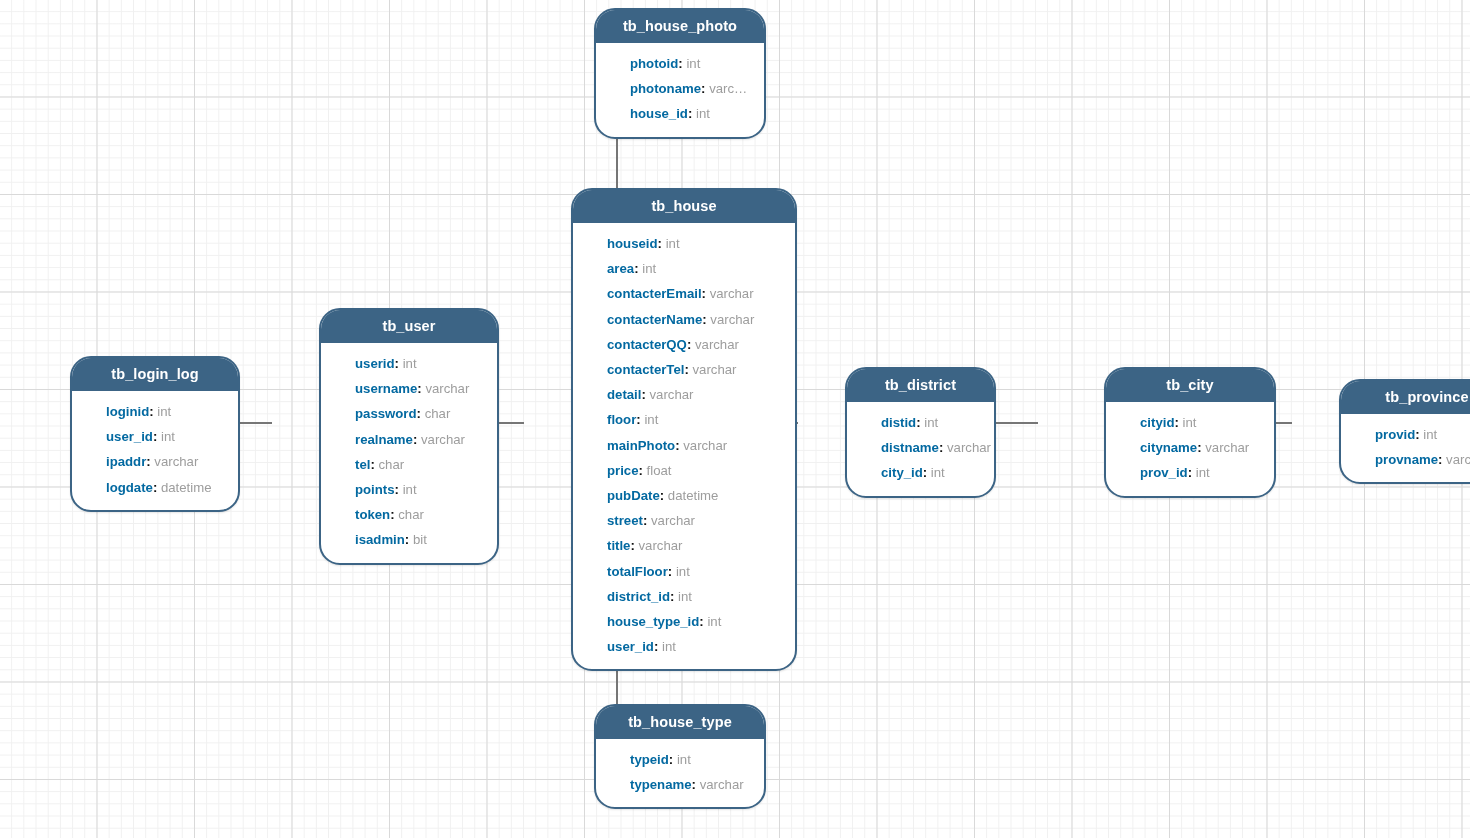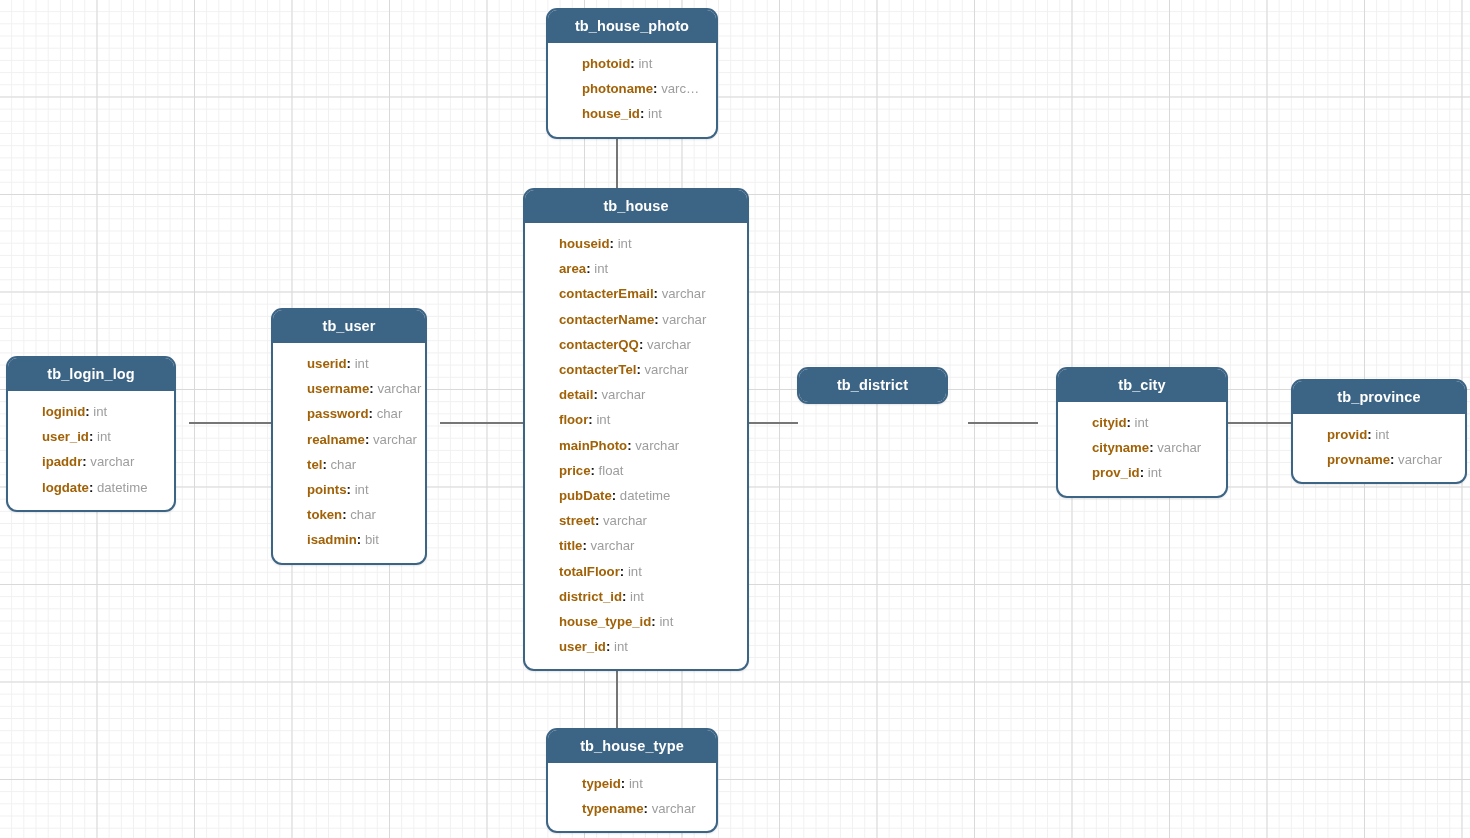--- a/index.html
+++ b/index.html
@@ -38,23 +38,24 @@
   }
   .edge.h { height: 2px; }
   .edge.v { width: 2px; }
 
   
   .entity {
     position: absolute;
     z-index: 5;
     background: #ffffff;
     border: 2px solid #3c6485;
-    border-radius: 11px;
+    border-radius: 21px;
     overflow: hidden;
     box-shadow: 0 1px 2px rgba(0,0,0,0.10);
+    margin-left: 48px;
   }
 
   .entity-header {
     background: #3c6485;
     color: #ffffff;
     font-size: 14.5px;
     font-weight: bold;
     text-align: center;
     line-height: 33px;
     height: 33px;
@@ -68,21 +69,21 @@
   .field {
     font-size: 13.2px;
     line-height: 25.2px;
     padding-left: 34px;
     white-space: nowrap;
     overflow: hidden;
     color: #1b1b1b;
   }
   .field .fname {
     font-weight: bold;
-    color: #a16207;
+    color: #0369a1;
   }
   .field .ftype {
     color: #9d9d9d;
     font-weight: normal;
     text-align: center;
   }
   .field .fcolon {
     color: #111111;
     font-weight: bold;
   }
@@ -124,61 +125,66 @@
           <div class="field"><span class="fname">price</span><span class="fcolon">: </span><span class="ftype">float</span></div>
           <div class="field"><span class="fname">pubDate</span><span class="fcolon">: </span><span class="ftype">datetime</span></div>
           <div class="field"><span class="fname">street</span><span class="fcolon">: </span><span class="ftype">varchar</span></div>
           <div class="field"><span class="fname">title</span><span class="fcolon">: </span><span class="ftype">varchar</span></div>
           <div class="field"><span class="fname">totalFloor</span><span class="fcolon">: </span><span class="ftype">int</span></div>
           <div class="field"><span class="fname">district_id</span><span class="fcolon">: </span><span class="ftype">int</span></div>
           <div class="field"><span class="fname">house_type_id</span><span class="fcolon">: </span><span class="ftype">int</span></div>
           <div class="field"><span class="fname">user_id</span><span class="fcolon">: </span><span class="ftype">int</span></div>
         </div>
       </div>
-      <div class="entity" style="left: 271px; top: 308px; width: 156px;">
+      <div class="entity" style="left: 271px; top: 308px; width: 180px;">
         <div class="entity-header">tb_user</div>
         <div class="entity-body">
           <div class="field"><span class="fname">userid</span><span class="fcolon">: </span><span class="ftype">int</span></div>
           <div class="field"><span class="fname">username</span><span class="fcolon">: </span><span class="ftype">varchar</span></div>
           <div class="field"><span class="fname">password</span><span class="fcolon">: </span><span class="ftype">char</span></div>
           <div class="field"><span class="fname">realname</span><span class="fcolon">: </span><span class="ftype">varchar</span></div>
           <div class="field"><span class="fname">tel</span><span class="fcolon">: </span><span class="ftype">char</span></div>
           <div class="field"><span class="fname">points</span><span class="fcolon">: </span><span class="ftype">int</span></div>
           <div class="field"><span class="fname">token</span><span class="fcolon">: </span><span class="ftype">char</span></div>
           <div class="field"><span class="fname">isadmin</span><span class="fcolon">: </span><span class="ftype">bit</span></div>
         </div>
       </div>
-      <div class="entity" style="left: 6px; top: 356px; width: 170px;">
+      <div class="entity" style="left: 22px; top: 356px; width: 170px;">
         <div class="entity-header">tb_login_log</div>
         <div class="entity-body">
           <div class="field"><span class="fname">loginid</span><span class="fcolon">: </span><span class="ftype">int</span></div>
           <div class="field"><span class="fname">user_id</span><span class="fcolon">: </span><span class="ftype">int</span></div>
           <div class="field"><span class="fname">ipaddr</span><span class="fcolon">: </span><span class="ftype">varchar</span></div>
           <div class="field"><span class="fname">logdate</span><span class="fcolon">: </span><span class="ftype">datetime</span></div>
         </div>
       </div>
       <div class="entity" style="left: 797px; top: 367px; width: 151px;">
         <div class="entity-header">tb_district</div>
+        <div class="entity-body">
+          <div class="field"><span class="fname">distid</span><span class="fcolon">: </span><span class="ftype">int</span></div>
+          <div class="field"><span class="fname">distname</span><span class="fcolon">: </span><span class="ftype">varchar</span></div>
+          <div class="field"><span class="fname">city_id</span><span class="fcolon">: </span><span class="ftype">int</span></div>
+        </div>
       </div>
       <div class="entity" style="left: 1056px; top: 367px; width: 172px;">
         <div class="entity-header">tb_city</div>
         <div class="entity-body">
           <div class="field"><span class="fname">cityid</span><span class="fcolon">: </span><span class="ftype">int</span></div>
           <div class="field"><span class="fname">cityname</span><span class="fcolon">: </span><span class="ftype">varchar</span></div>
           <div class="field"><span class="fname">prov_id</span><span class="fcolon">: </span><span class="ftype">int</span></div>
         </div>
       </div>
       <div class="entity" style="left: 1291px; top: 379px; width: 176px;">
         <div class="entity-header">tb_province</div>
         <div class="entity-body">
           <div class="field"><span class="fname">provid</span><span class="fcolon">: </span><span class="ftype">int</span></div>
           <div class="field"><span class="fname">provname</span><span class="fcolon">: </span><span class="ftype">varchar</span></div>
         </div>
       </div>
-      <div class="entity" style="left: 546px; top: 728px; width: 172px;">
+      <div class="entity" style="left: 546px; top: 704px; width: 172px;">
         <div class="entity-header">tb_house_type</div>
         <div class="entity-body">
           <div class="field"><span class="fname">typeid</span><span class="fcolon">: </span><span class="ftype">int</span></div>
           <div class="field"><span class="fname">typename</span><span class="fcolon">: </span><span class="ftype">varchar</span></div>
         </div>
       </div>
     </div>
 </div>
 
 </body></html>

